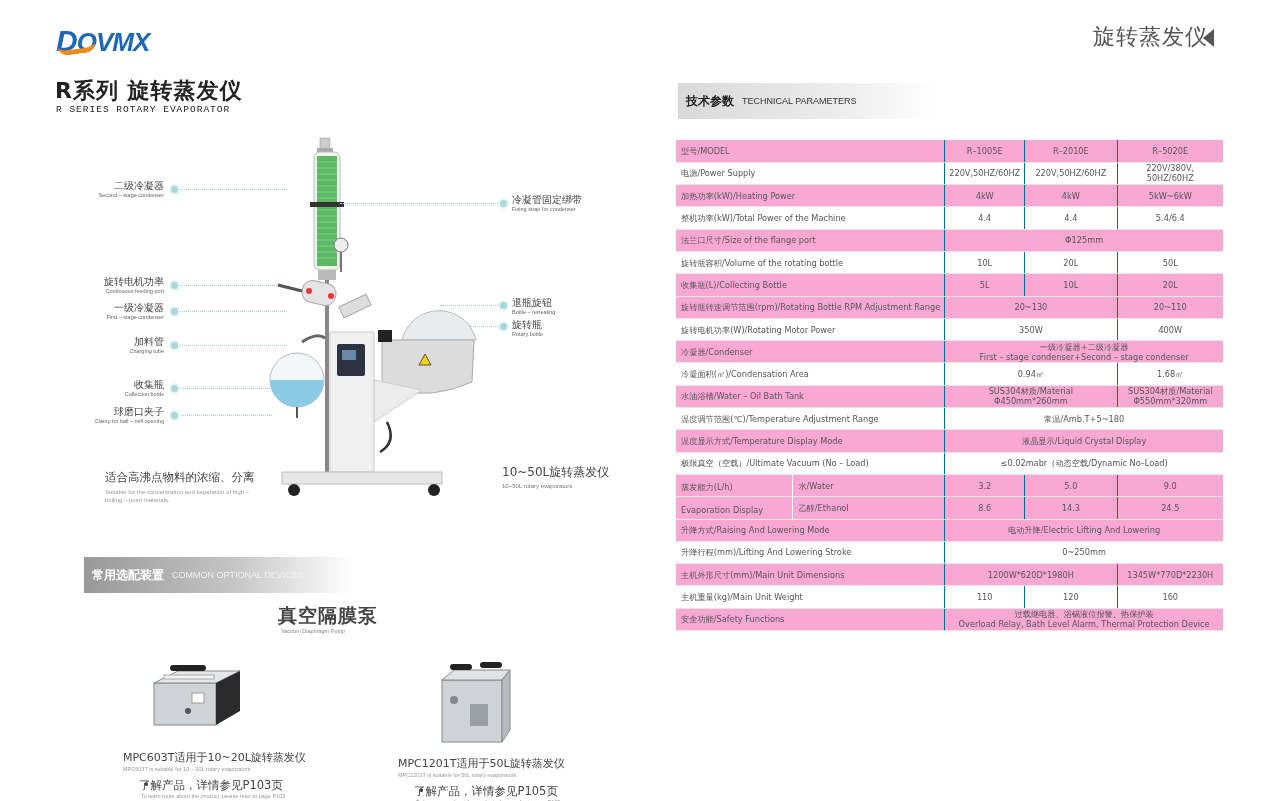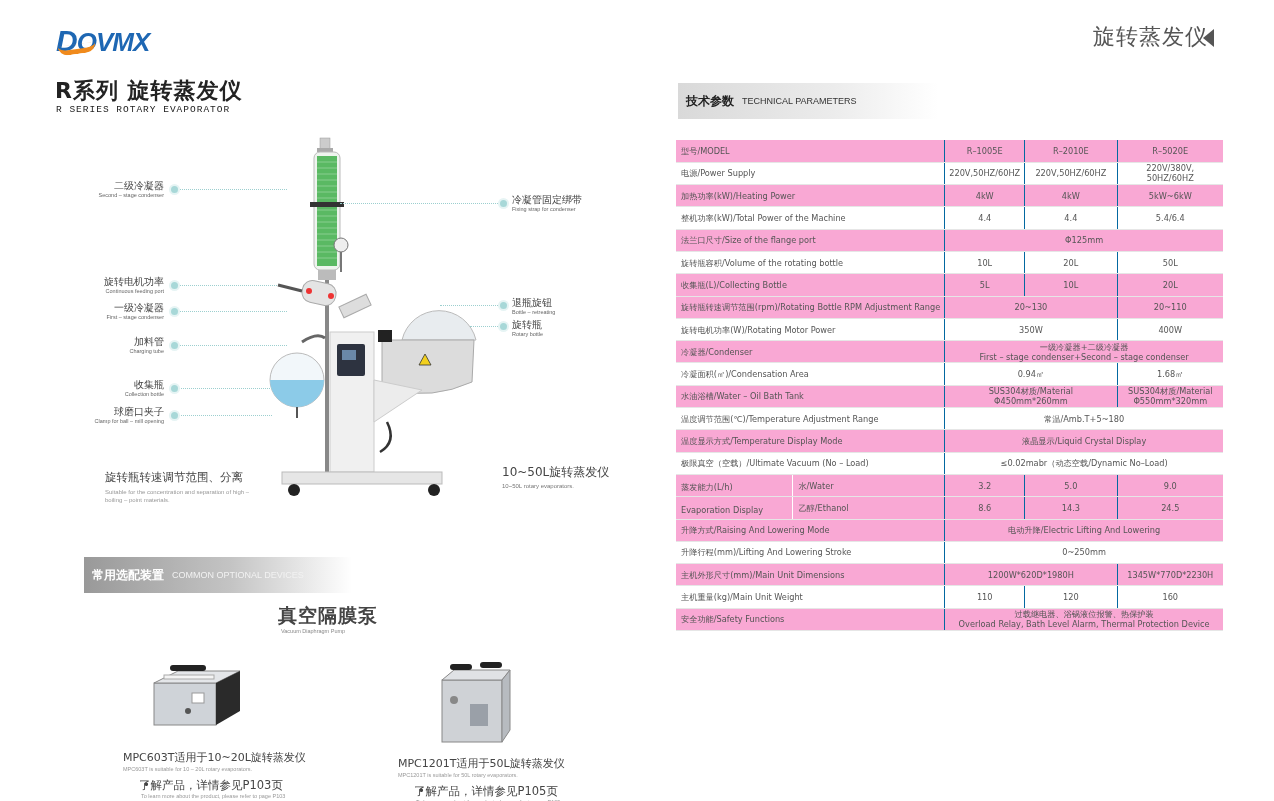--- a/index.html
+++ b/index.html
@@ -199,21 +199,21 @@
 </div>
 
 <div class="dline" style="left:470px; top:326px; width:32px;"></div>
 <div class="dot" style="left:500px; top:323px;"></div>
 <div class="callout right" style="left:512px; top:319px;">
   <div class="cn">旋转瓶</div>
   <div class="en">Rotary bottle</div>
 </div>
 
 <div class="abs caption-left">
-  <div class="cn">旋转瓶转速调节范围、分离</div>
+  <div class="cn">适合高沸点物料的浓缩、分离</div>
   <div class="en">Suitable for the concentration and separation of high – boiling – point materials.</div>
 </div>
 <div class="abs caption-right">
   <div class="cn">10~50L旋转蒸发仪</div>
   <div class="en">10~50L rotary evaporators.</div>
 </div>
 
 <div class="abs section-bar bar-left">
   <span class="cn">常用选配装置</span>
   <span class="en">COMMON OPTIONAL DEVICES</span>

